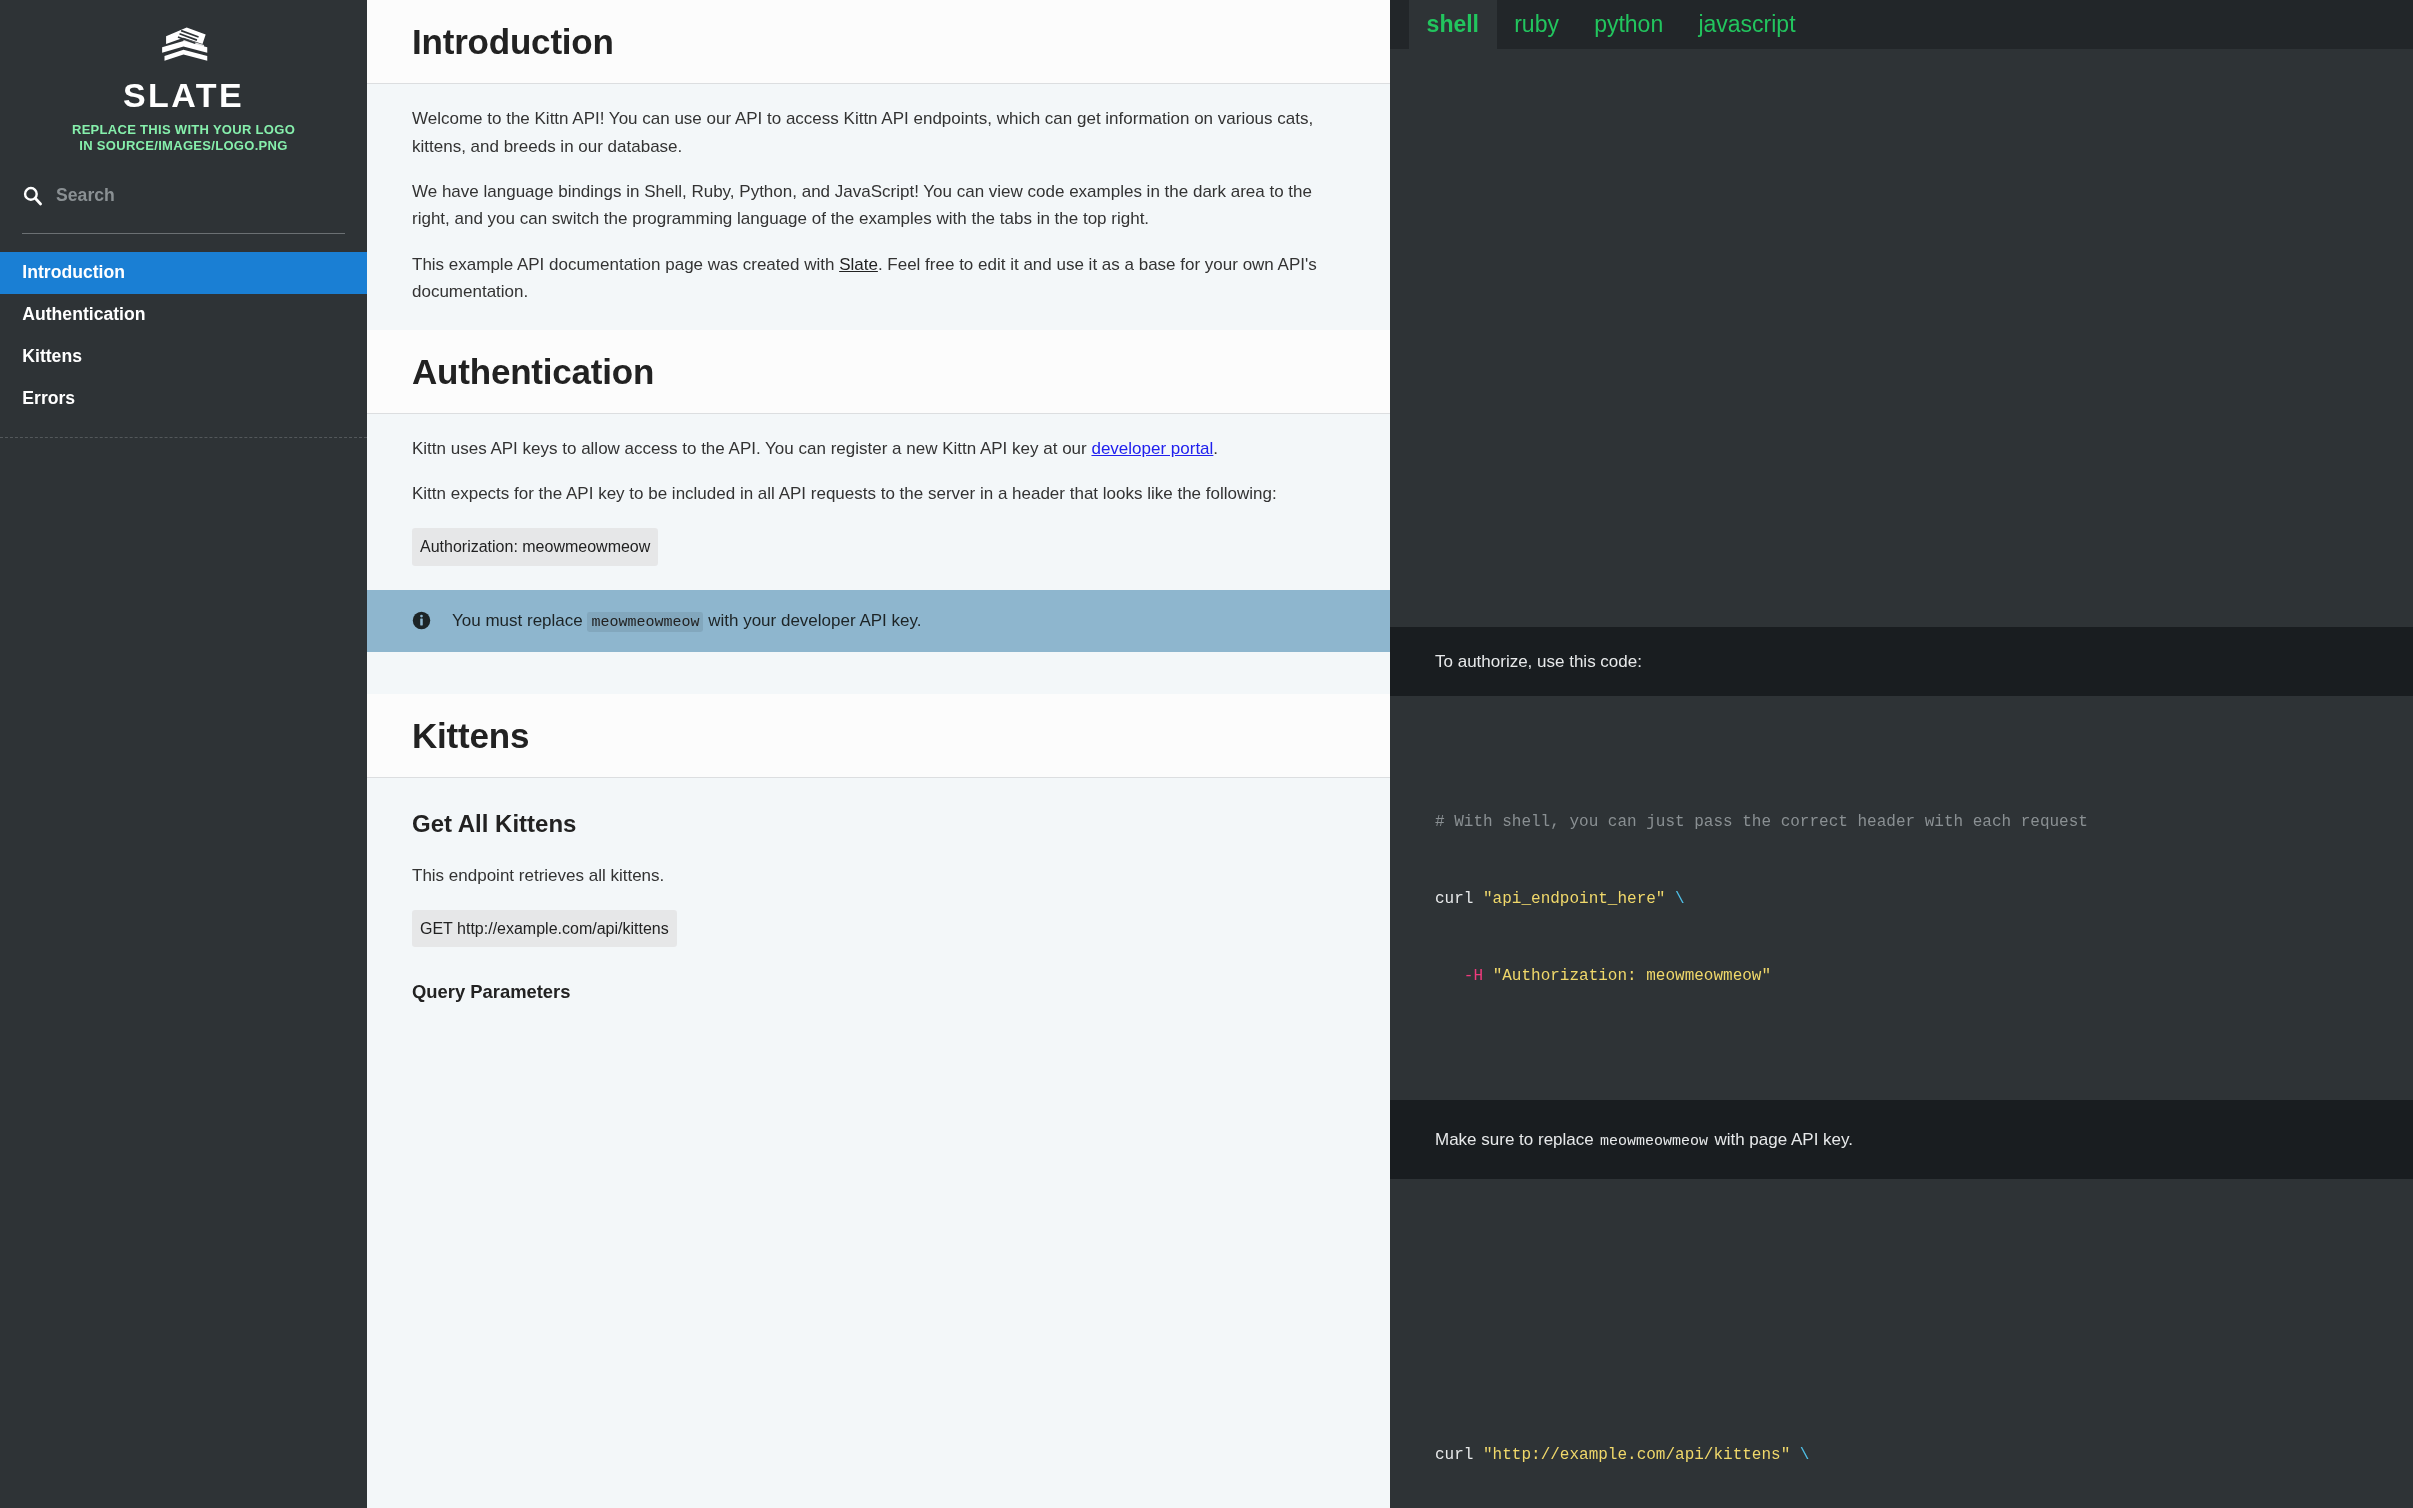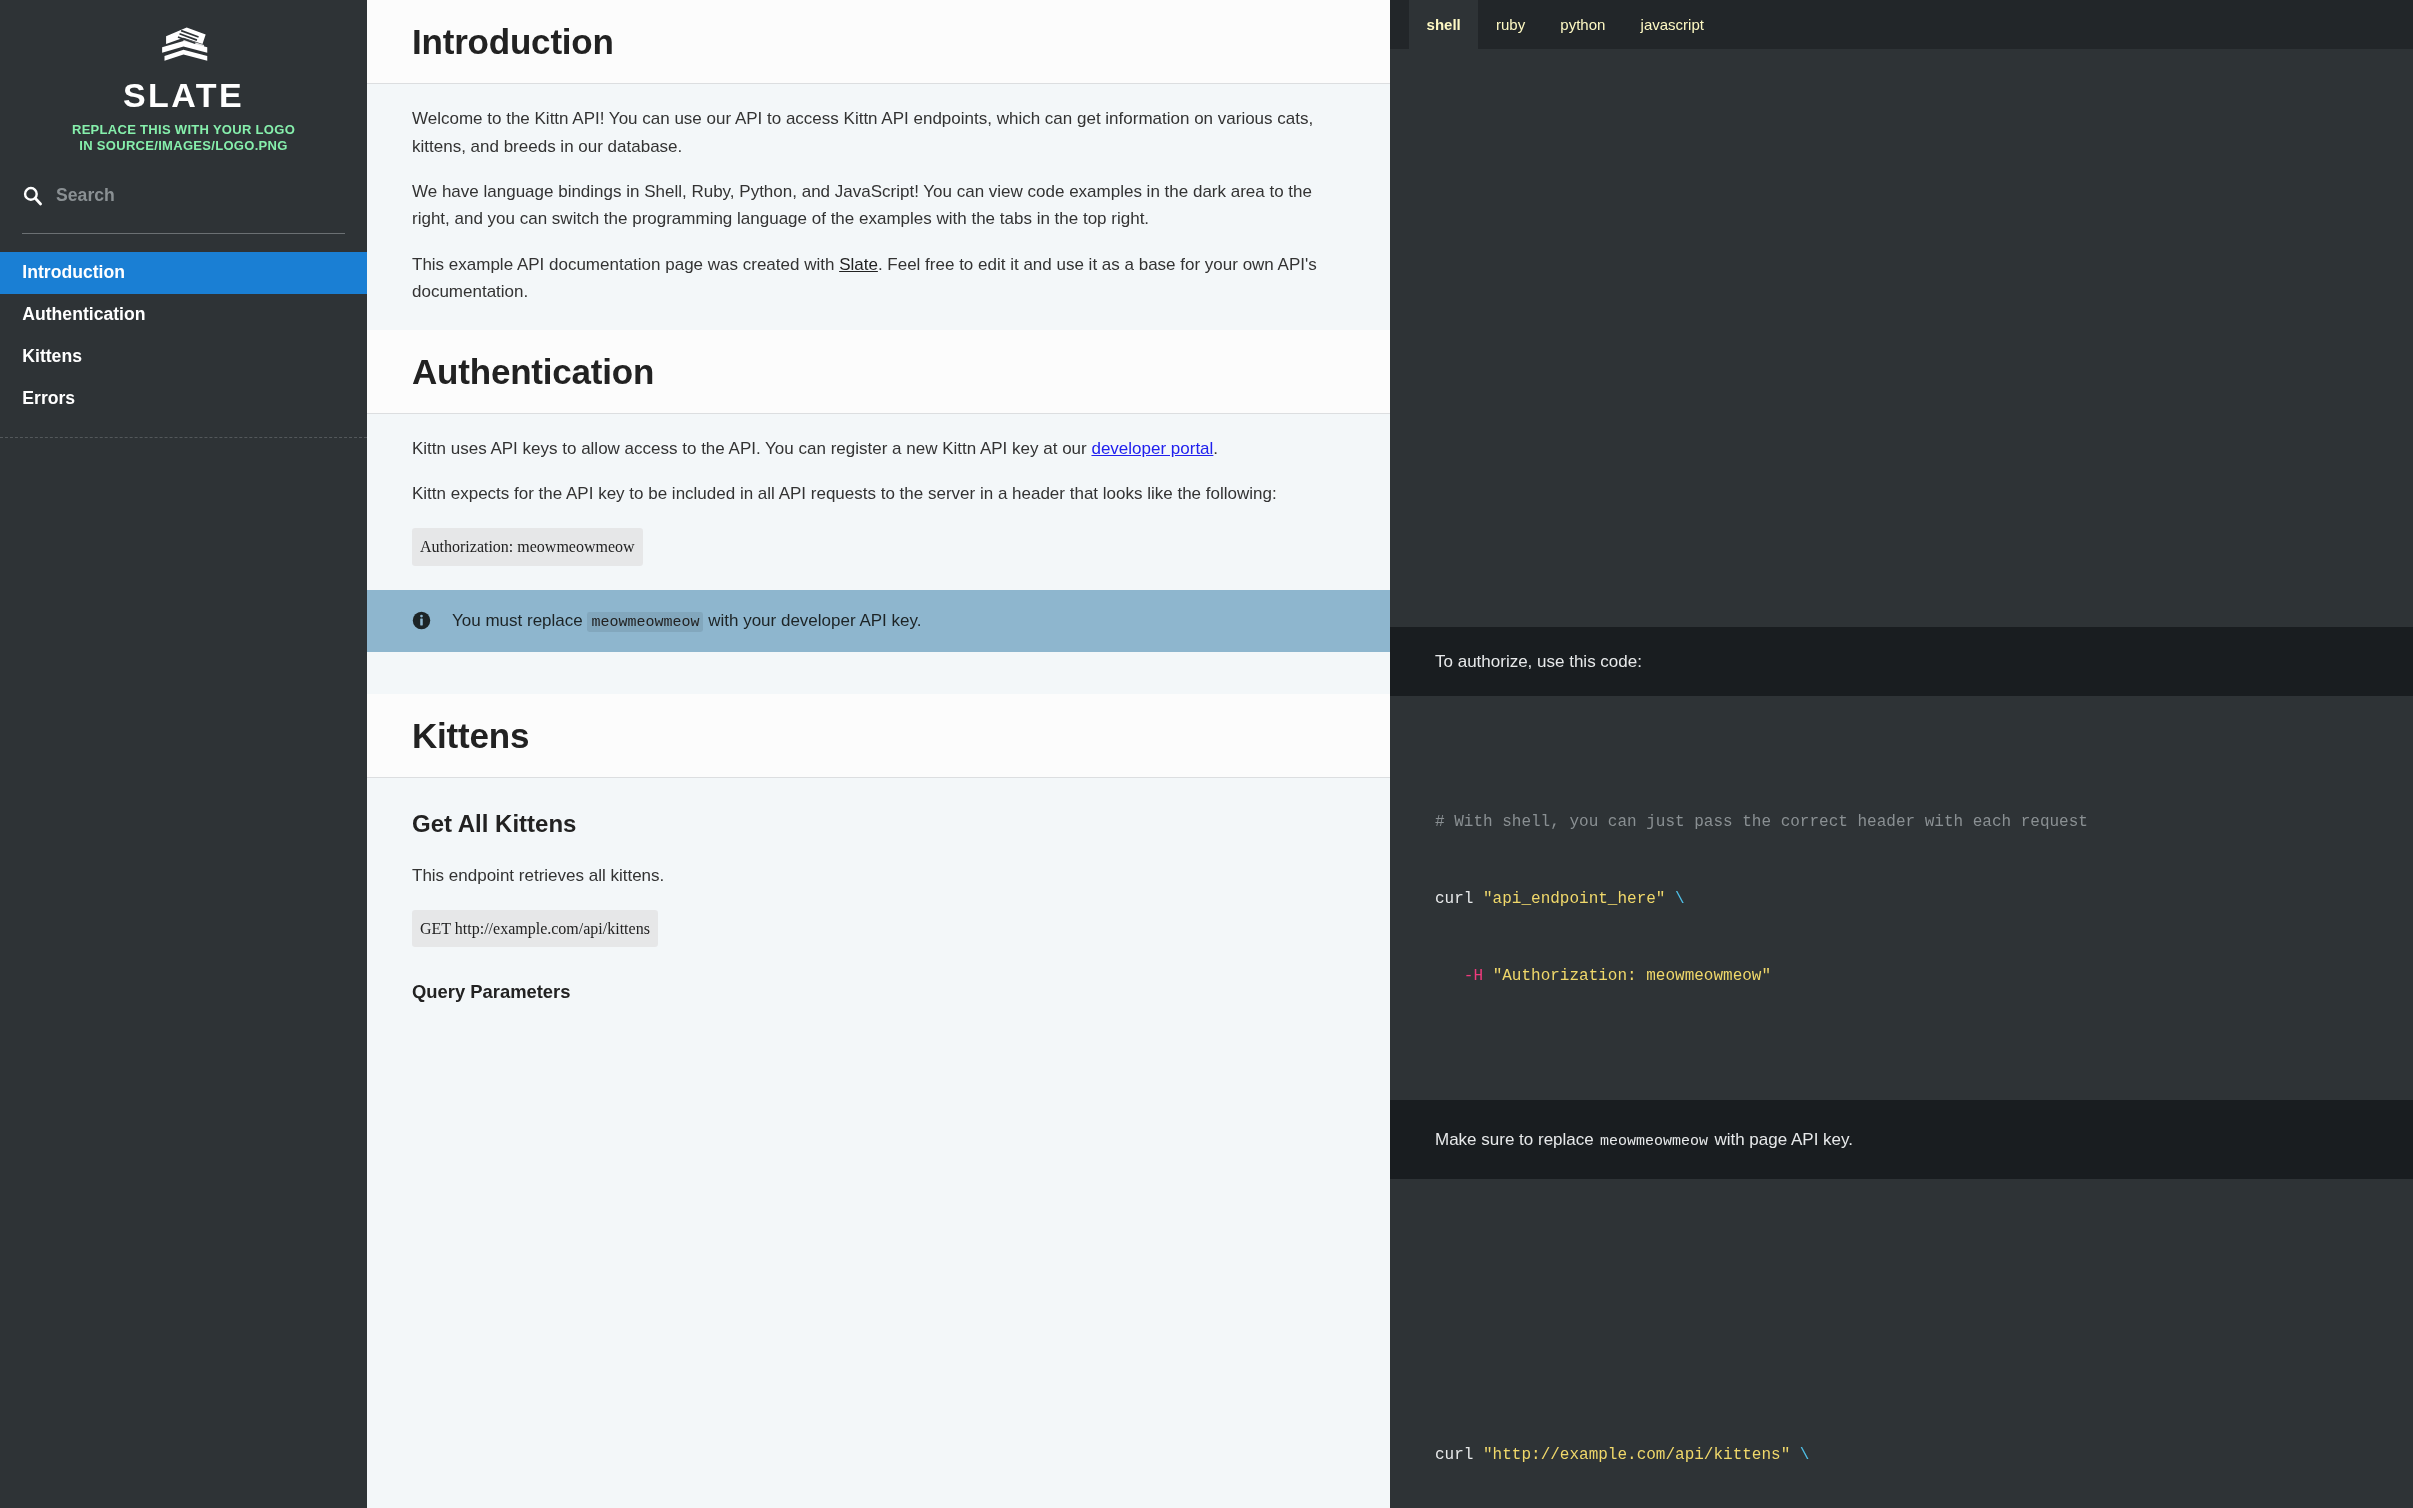--- a/index.html
+++ b/index.html
@@ -95,21 +95,21 @@
   }
   a.inline-link { color: #222; text-decoration: underline; }
   a.blue-link { color: #2020ee; text-decoration: underline; }
   code.inline {
     font-family: "Liberation Mono", monospace;
     background: #E6E7E8; color: #222;
     font-size: 15px; padding: 1.6px 4px; border-radius: 2.4px;
   }
   .code-line {
     display: inline-block;
-    font-family: Liberation Serif, serif;
+    font-family: Liberation Sans, sans-serif;
     background: #E6E7E8; color: #222;
     font-size: 16px; padding: 5.6px 8px; border-radius: 3.2px;
     margin-top: 3.2px;
   }
   .notice {
     background: #8EB6CE;
     padding: 21px 45px;
     display: flex; align-items: center;
     font-size: 17px; color: #1d2426;
   }
@@ -126,21 +126,21 @@
   }
   .tabs {
     background: #222629;
     height: 49px;
     display: flex; align-items: stretch;
     padding-left: 0;
   }
   .tab {
     display: flex; align-items: center;
     padding: 0 17.6px;
-    font-size: 15px; color: #fef9c3; font-weight: normal;
+    font-size: 23px; color: #22c55e; font-weight: normal;
     cursor: pointer;
   }
   .tab:first-child { margin-left: 19px; }
   .tab.active { background: #2E3336; font-weight: bold; }
 
   .annot {
     background: #191D20;
     padding: 21px 45px;
     font-size: 17px; color: #e7e9ea;
     line-height: 1.6;

